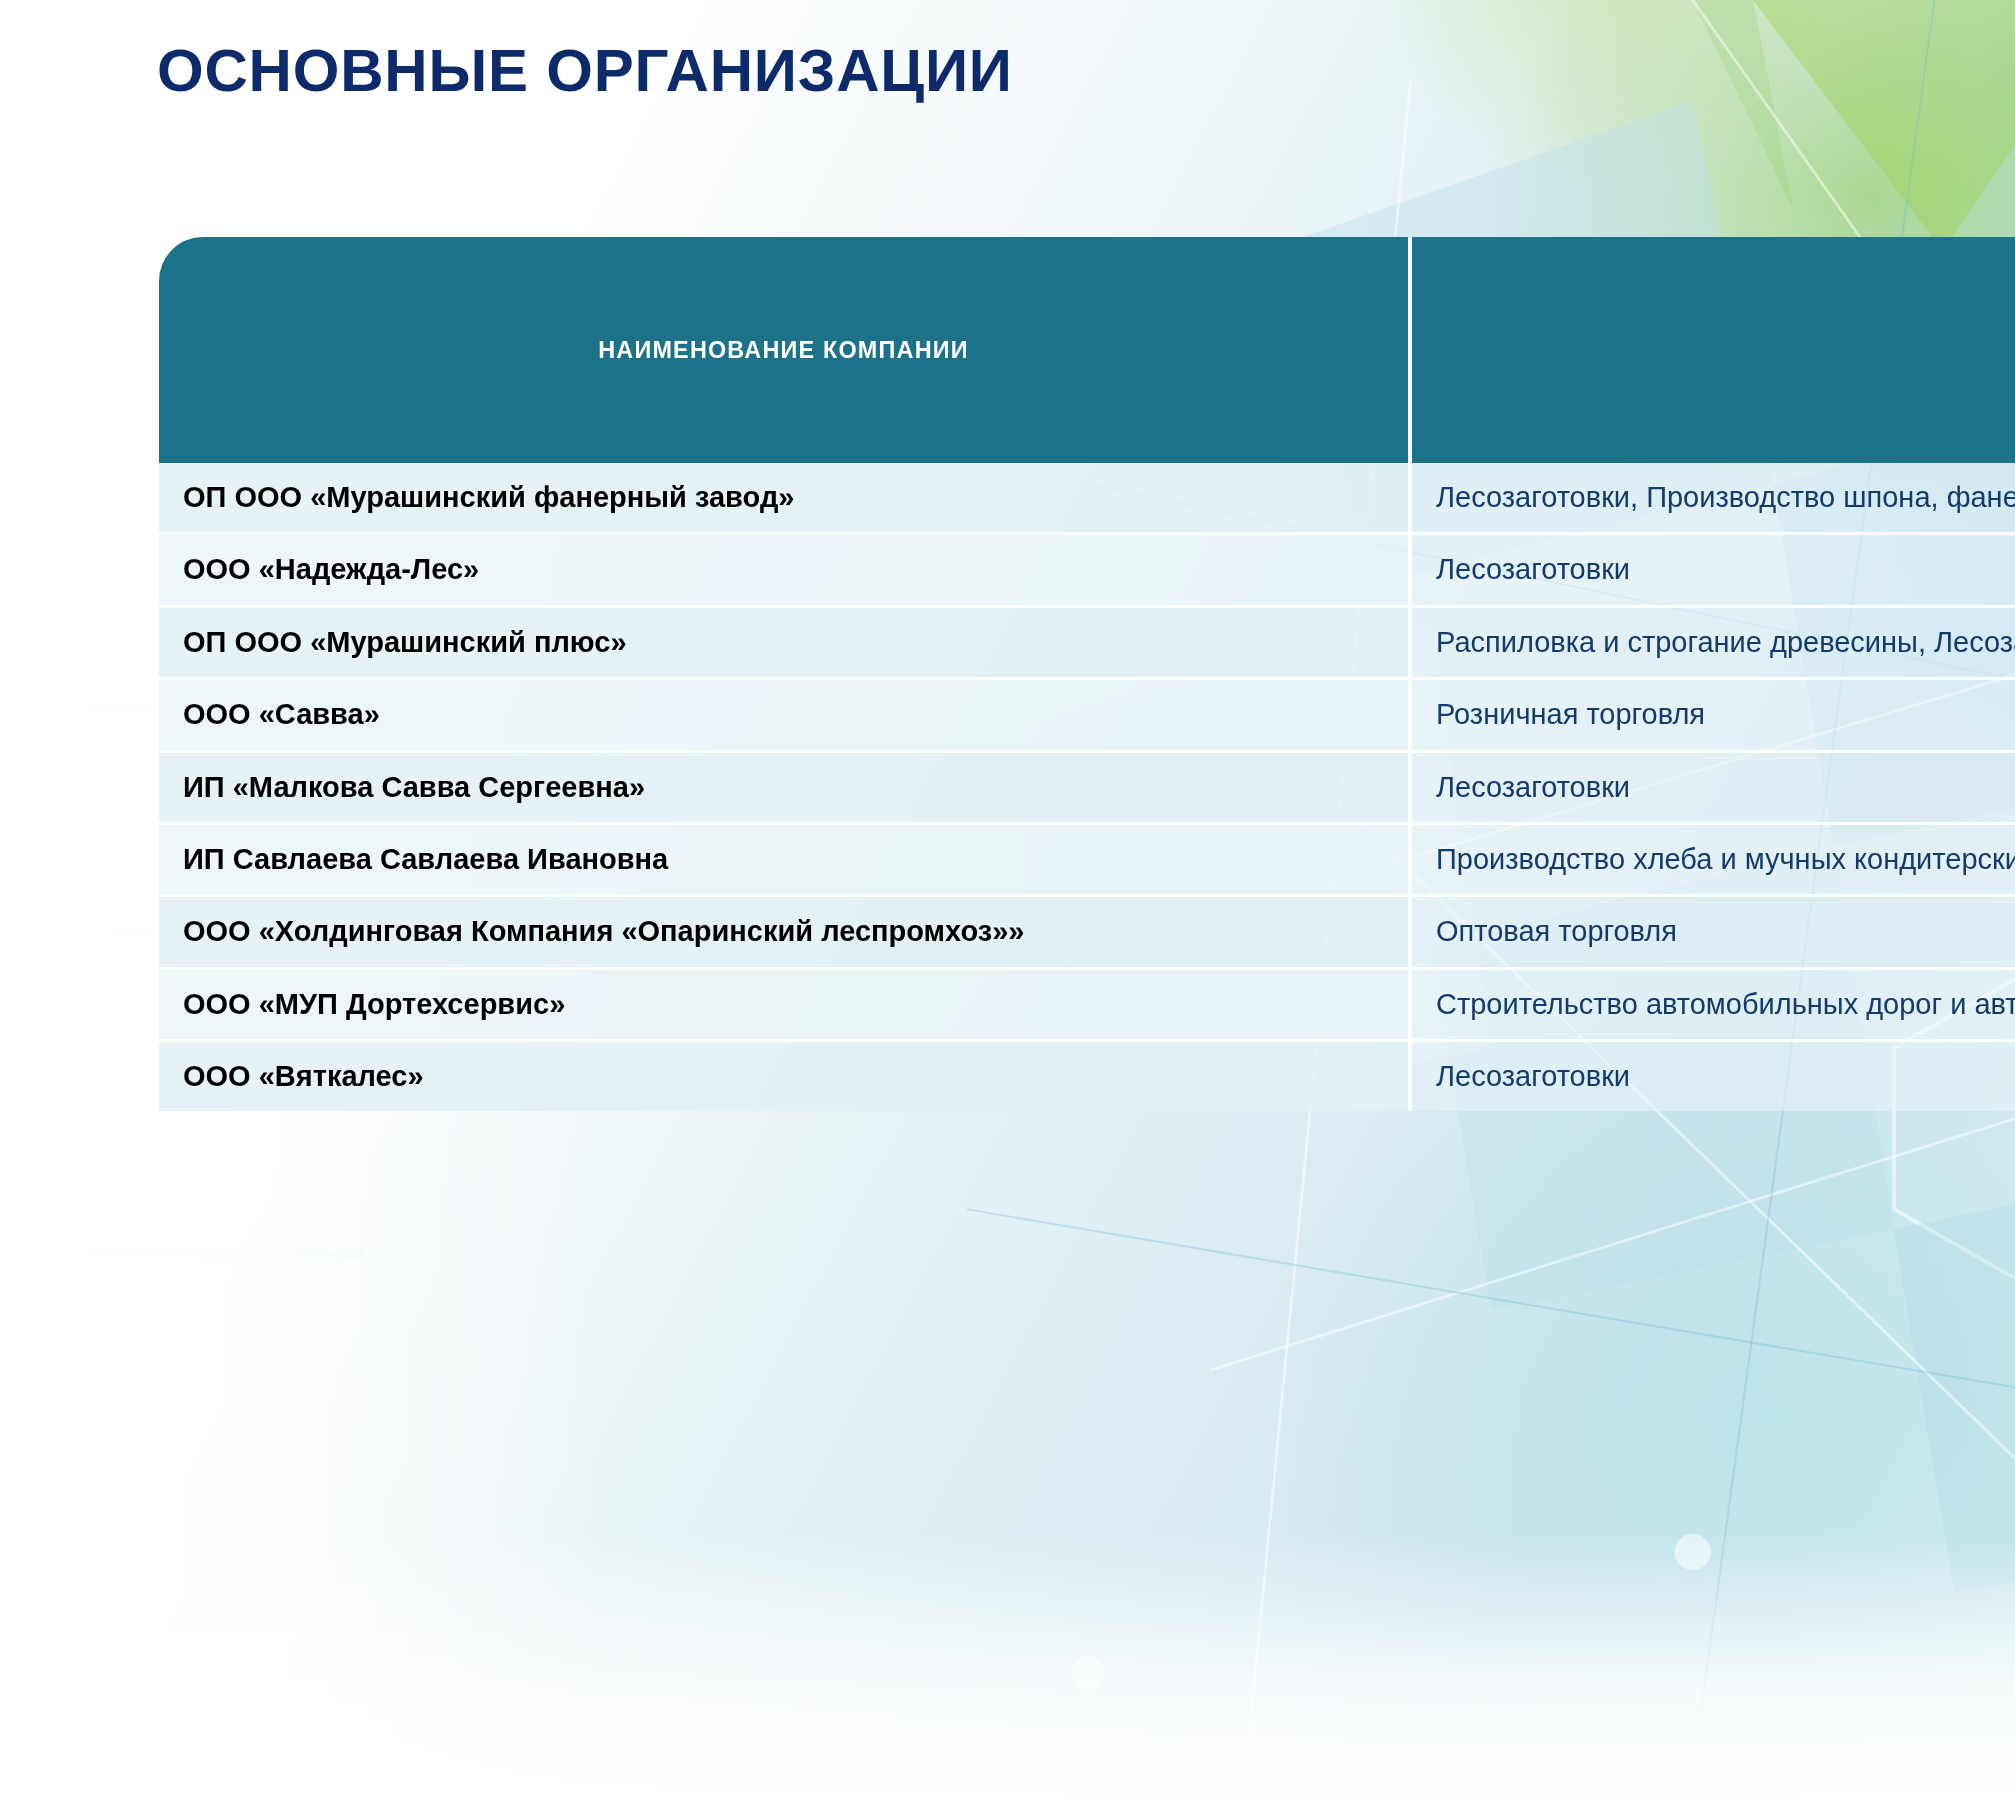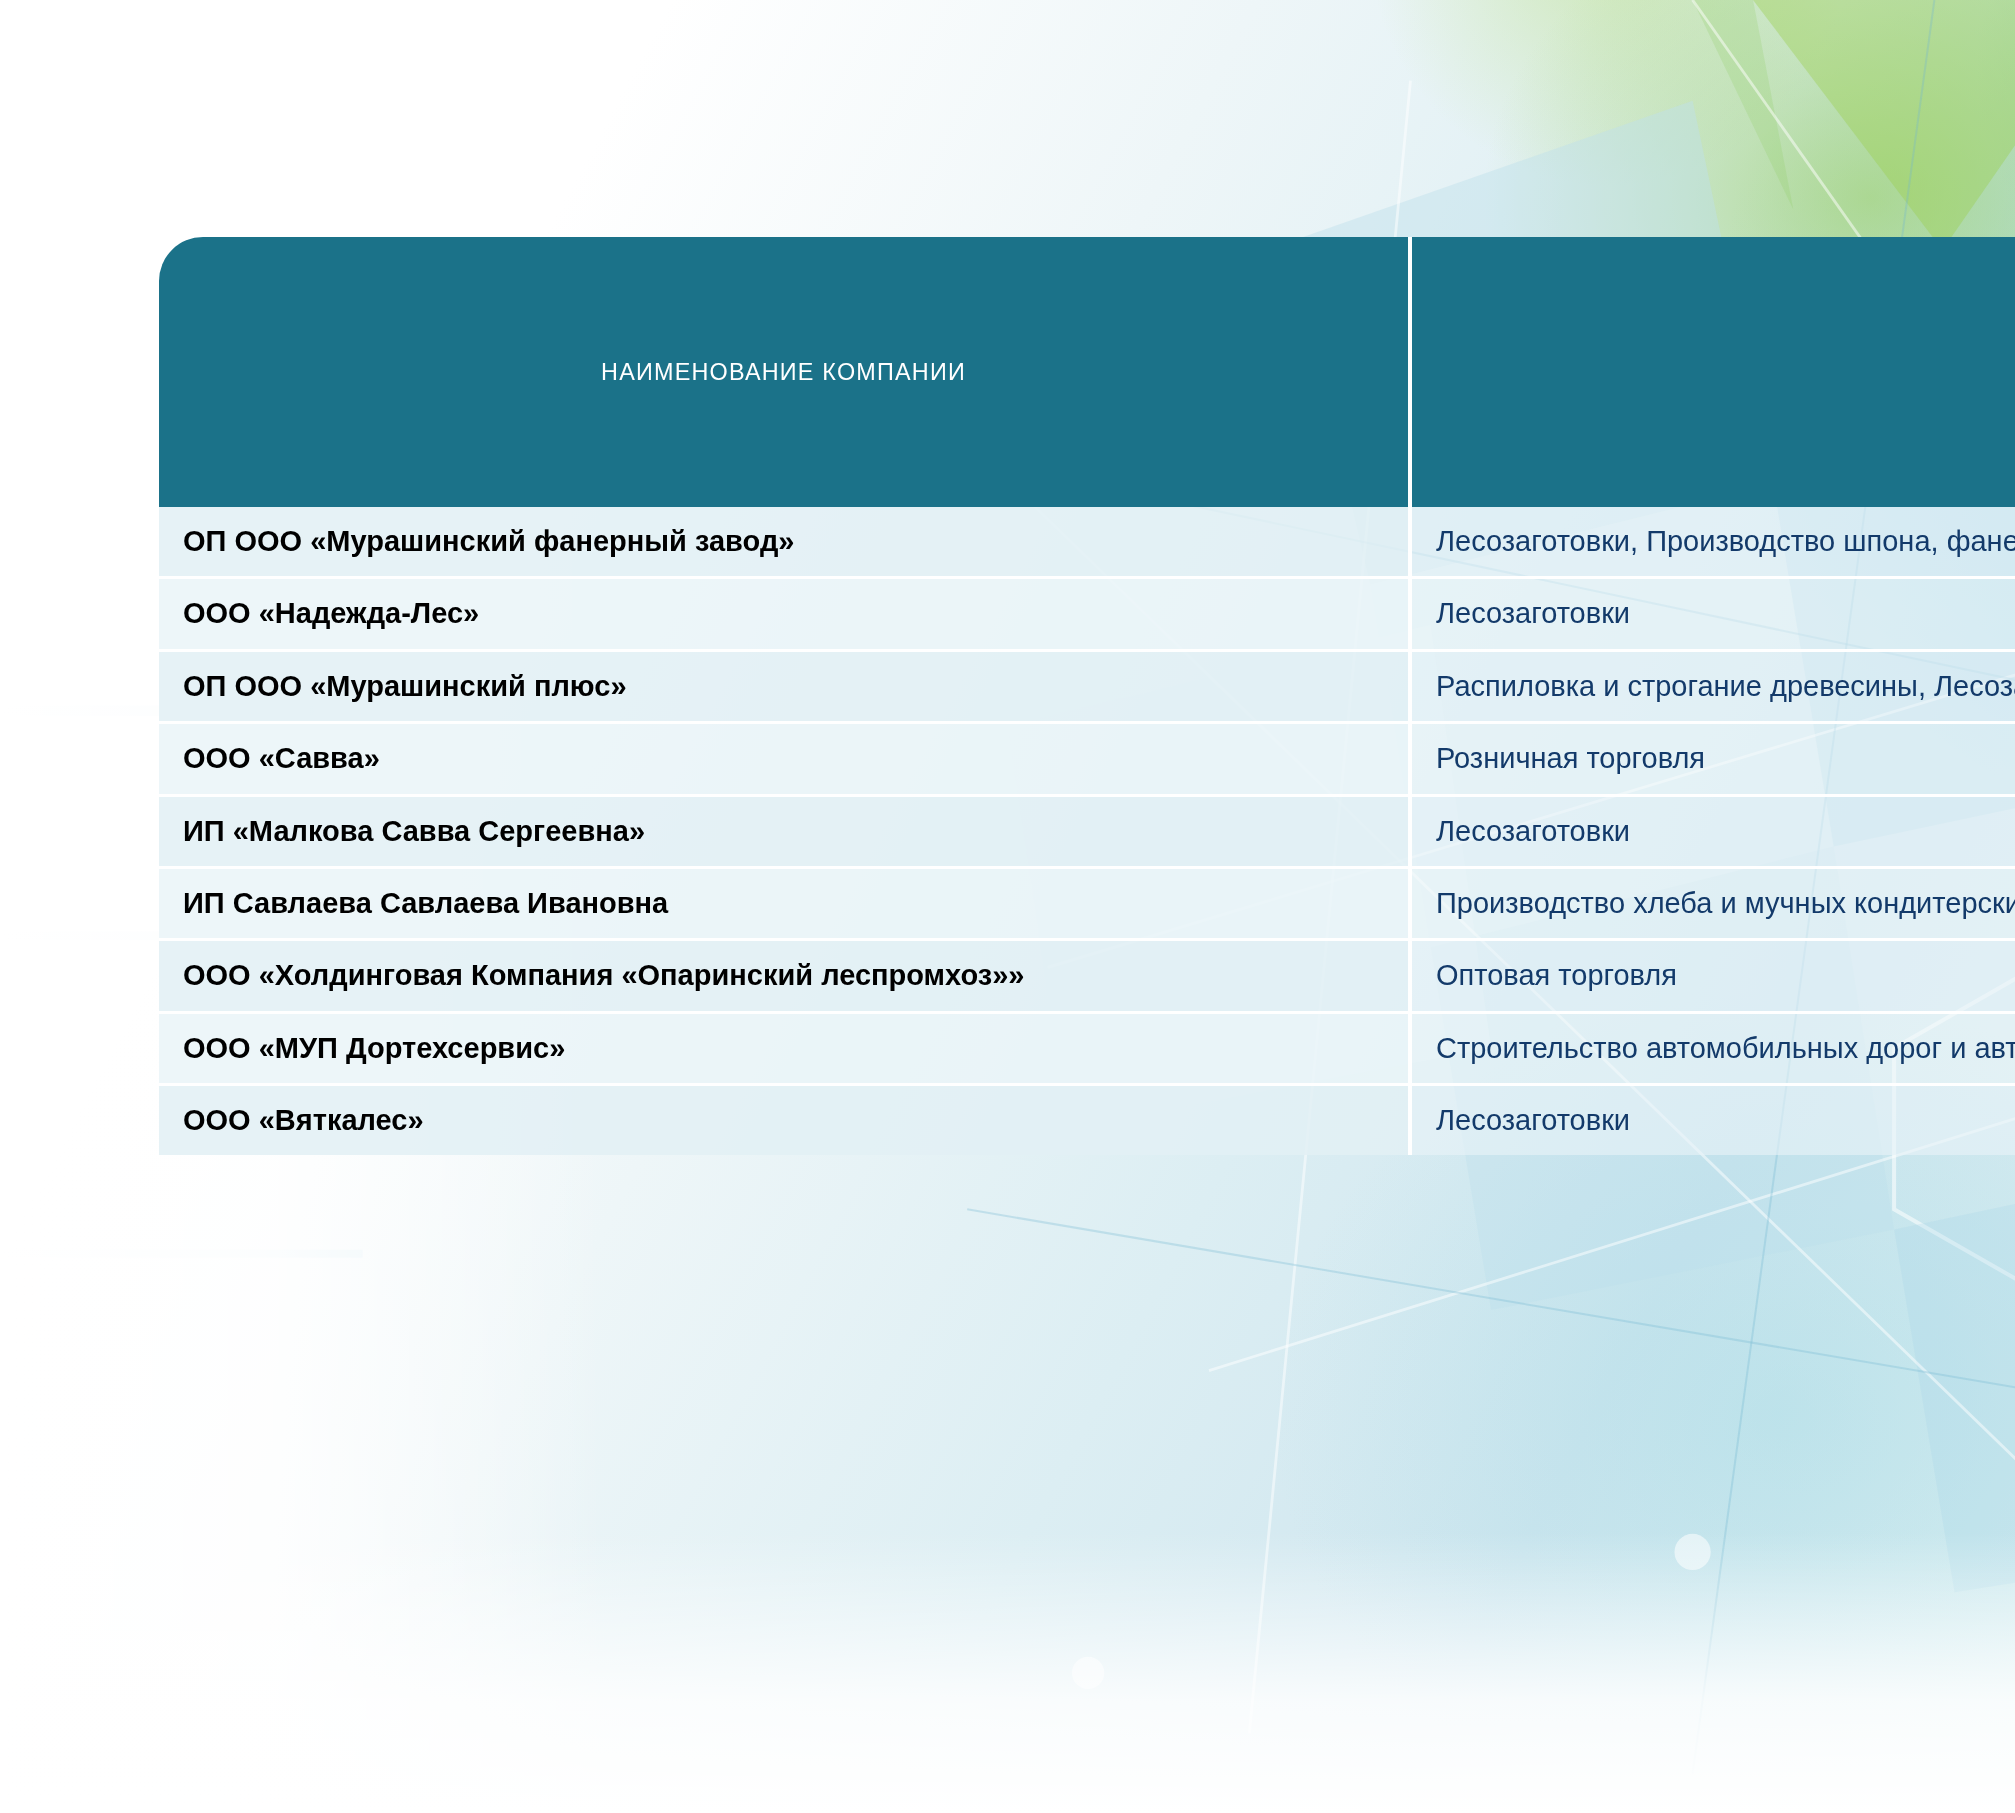--- a/index.html
+++ b/index.html
@@ -86,23 +86,23 @@
     border-collapse: separate;
     border-spacing: 0;
     table-layout: fixed;
   }
   .tbl .col-name { width: 1253px; }
 
   thead th {
     background: #1b7289;
     color: #ffffff;
     font-size: 23.4px;
-    font-weight: normal;
+    font-weight: bold;
     letter-spacing: 1.2px;
-    height: 270px;
+    height: 226px;
     vertical-align: middle;
     text-align: center;
     padding: 0 34px;
   }
   thead th.th-name {
     border-top-left-radius: 44px;
     border-right: 4px solid #ffffff;
   }
   thead th.th-field {
     border-top-right-radius: 44px;
@@ -245,20 +245,21 @@
         <rect x="0" y="1750" width="780" height="26"></rect>
         <rect x="0" y="2310" width="560" height="22"></rect>
         <rect x="0" y="3100" width="900" height="20"></rect>
       </g>
     </g>
   </svg>
 
   <div class="bg-left-fade"></div>
   <div class="bg-bottom-fade"></div>
 
+  <div class="slide-title">ОСНОВНЫЕ ОРГАНИЗАЦИИ</div>
 
   <div class="table-wrap">
     <table class="tbl">
       <colgroup>
         <col class="col-name">
         <col class="col-field">
       </colgroup>
       <thead>
         <tr>
           <th class="th-name">НАИМЕНОВАНИЕ КОМПАНИИ</th>

